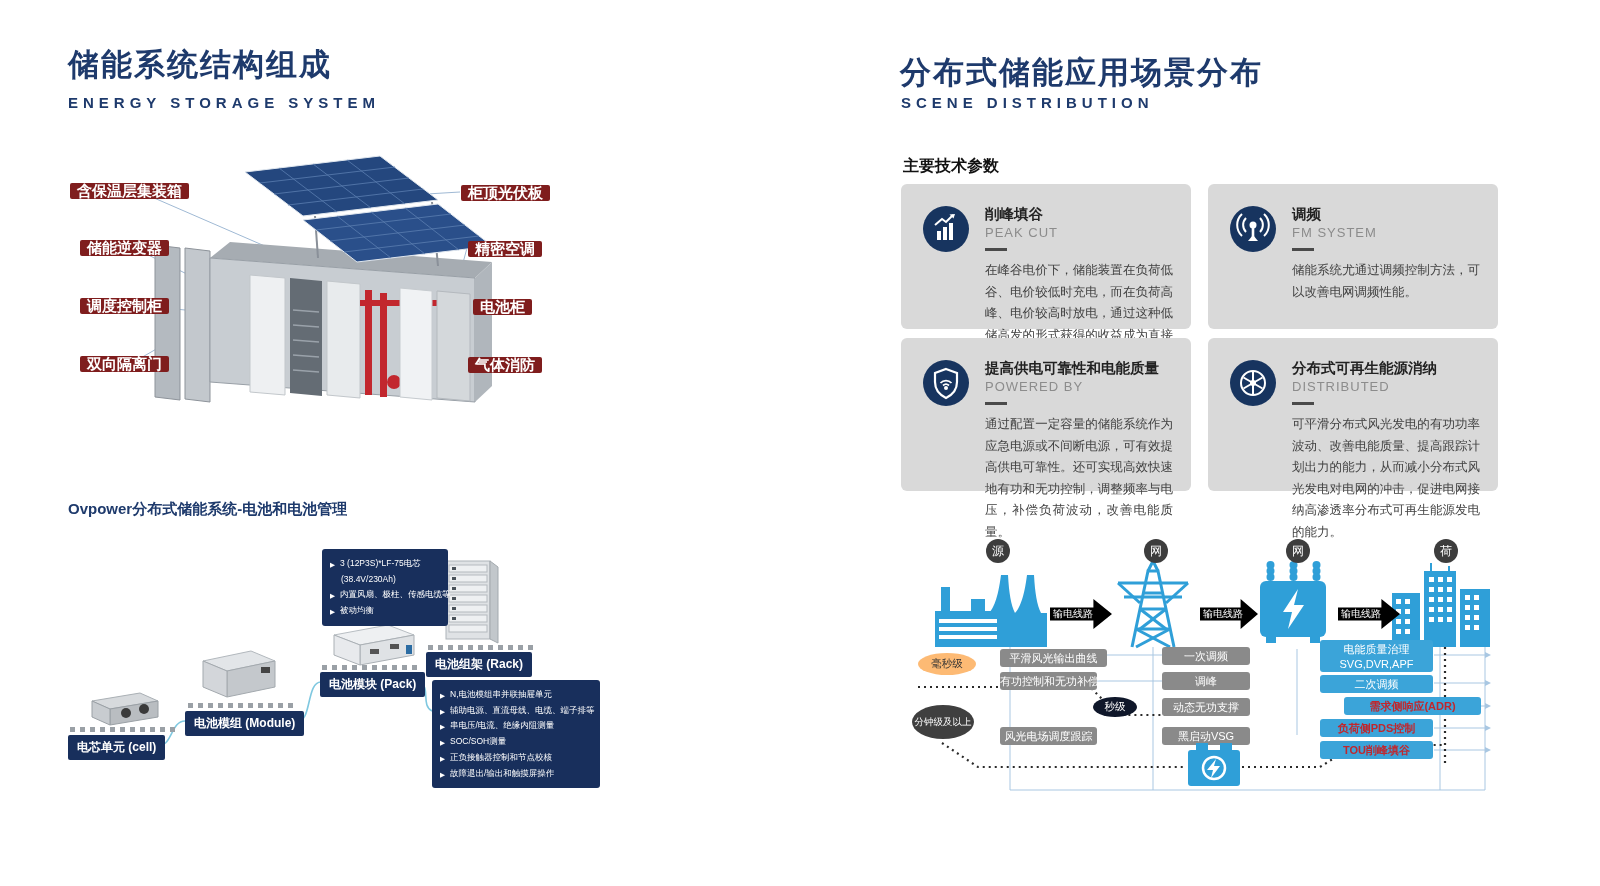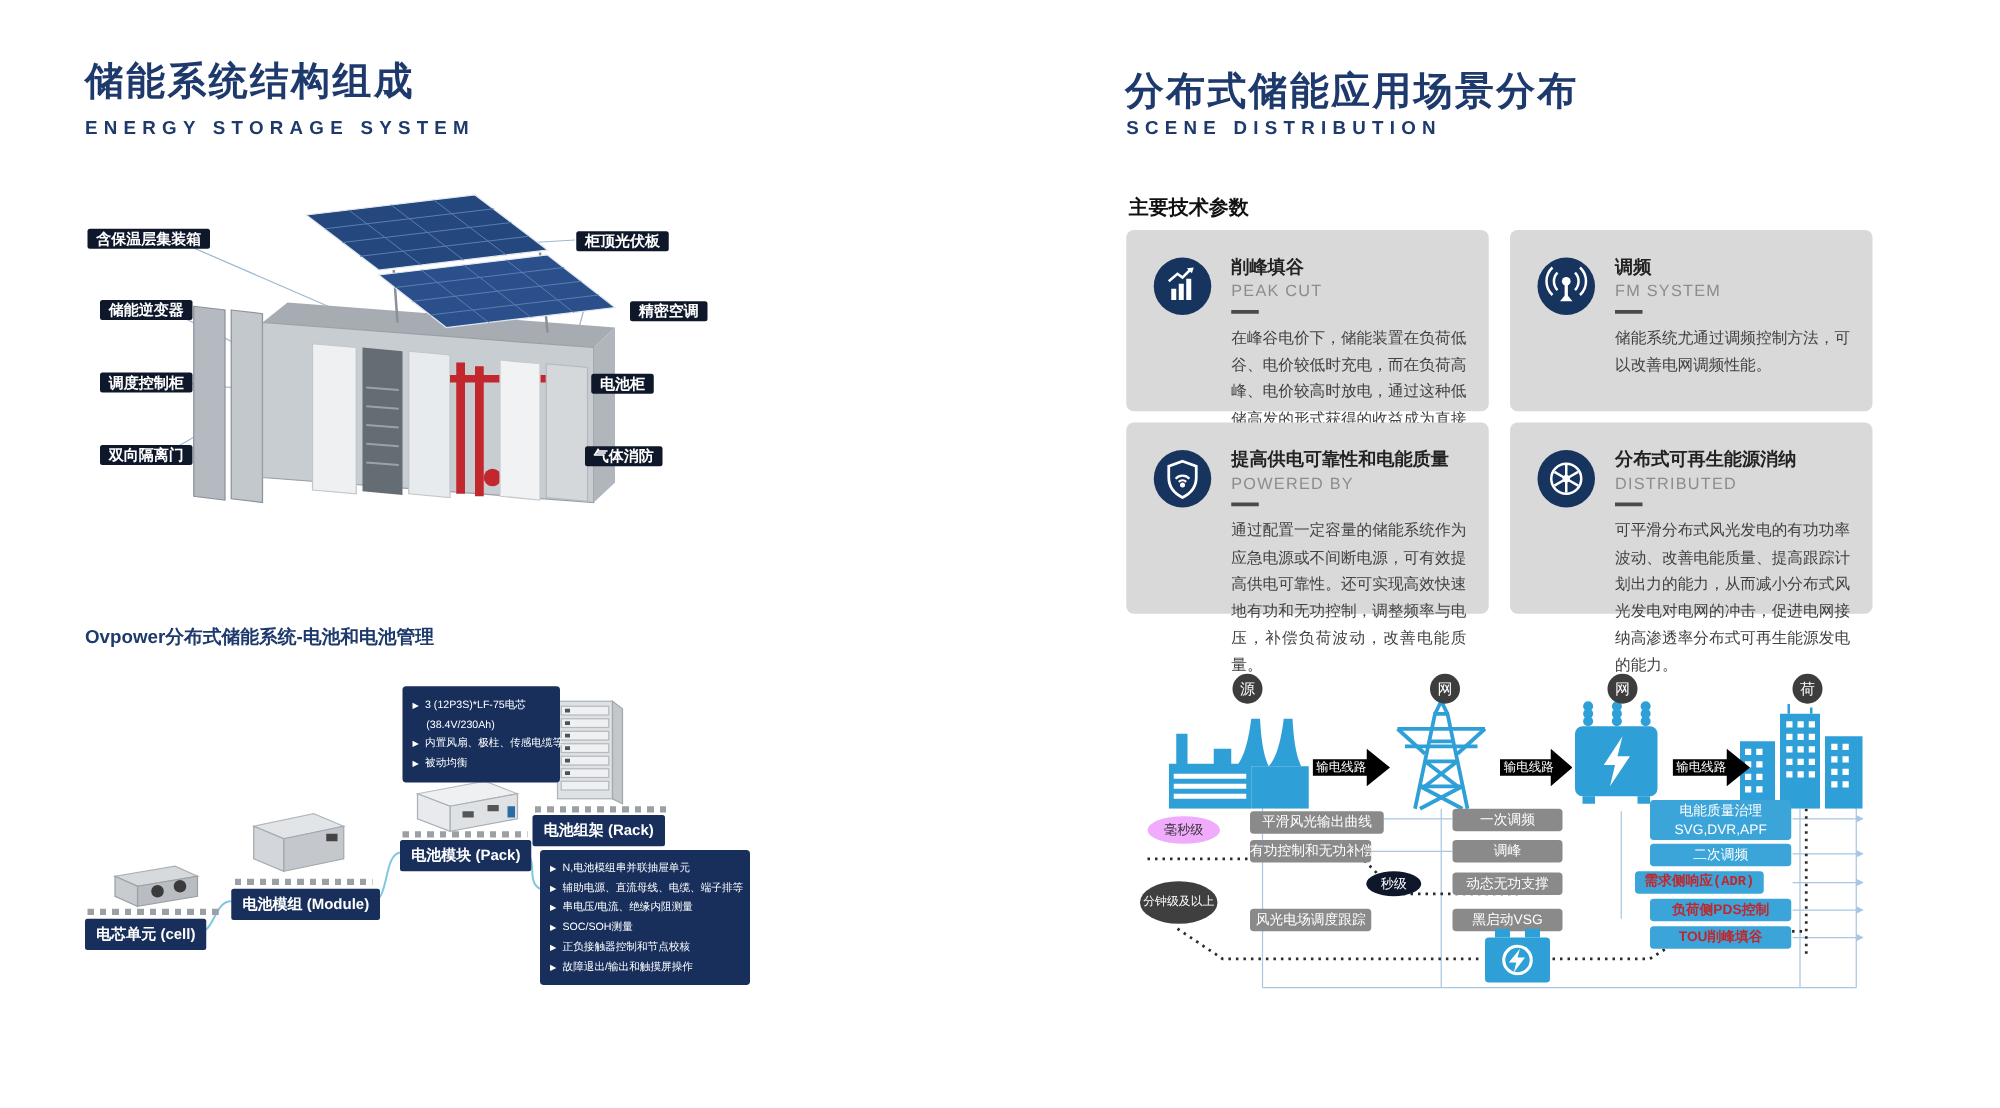--- a/index.html
+++ b/index.html
@@ -4,21 +4,21 @@
 <style>
   html,body{margin:0;padding:0;}
   body{width:1600px;height:886px;background:#ffffff;position:relative;overflow:hidden;
        font-family:"Liberation Sans","DejaVu Sans",sans-serif;color:#222;}
   .abs{position:absolute;}
   
   .page-title{position:absolute;font-size:31px;font-weight:bold;color:#1e3a6c;letter-spacing:2px;}
   .page-sub{position:absolute;font-size:15px;font-weight:bold;color:#1e3a6c;letter-spacing:5px;}
   .sec-head{position:absolute;font-size:16px;font-weight:bold;color:#111;}
   
-  .pill{position:absolute;background:#0f172a;color:#fff;font-size:12px;font-weight:bold;
+  .pill{position:absolute;background:#7f1d1d;color:#fff;font-size:15px;font-weight:bold;
         padding:2px 7px;border-radius:2px;white-space:nowrap;line-height:12px;z-index:3;}
   
   .blabel{position:absolute;background:#182f5c;color:#fff;font-weight:bold;font-size:12px;
           padding:4px 9px;border-radius:2px;white-space:nowrap;z-index:3;}
   .spec{position:absolute;background:#182f5c;color:#fff;border-radius:3px;
         padding:7px 8px;font-size:8.5px;line-height:1.85;z-index:2;}
   .sline{display:flex;align-items:flex-start;white-space:nowrap;}
   .sline .sb{font-size:6.5px;margin:3px 5px 0 0;flex:none;}
   .sline.cont{padding-left:11px;}
   .dots{position:absolute;height:5px;
@@ -40,21 +40,21 @@
           display:flex;align-items:center;padding-left:3px;box-sizing:border-box;z-index:2;
           clip-path:polygon(0 28%,70% 28%,70% 0,100% 50%,70% 100%,70% 72%,0 72%);}
   .gbox{position:absolute;background:#8a8a8a;color:#fff;font-size:11px;text-align:center;
         border-radius:3px;height:18px;line-height:18px;z-index:3;white-space:nowrap;}
   .bbox{position:absolute;background:#3ba4d9;color:#fff;font-size:11px;text-align:center;
         border-radius:3px;height:18px;line-height:18px;z-index:3;white-space:nowrap;}
   .bbox.two{height:32px;line-height:15px;padding-top:2px;box-sizing:border-box;}
   .bbox.red{color:#c0272d;font-weight:bold;}
   .ell{position:absolute;border-radius:50%;display:flex;align-items:center;justify-content:center;
        text-align:center;z-index:3;font-size:10.5px;}
-  .ell.ms{background:#f0abfc;color:#333;}
+  .ell.ms{background:#fdba74;color:#333;}
   .ell.s{background:#0f172a;color:#fff;font-family:Liberation Serif, serif;}
   .ell.min{background:#3f3f3f;color:#fff;font-size:9.5px;line-height:1.15;}
 </style>
 </head>
 <body>
 
 <div class="page-title" style="left:68px;top:44px;">储能系统结构组成</div>
 <div class="page-sub" style="left:68px;top:94px;">ENERGY STORAGE SYSTEM</div>
 
 <svg class="abs" style="left:60px;top:150px;z-index:1;" width="480" height="335" viewBox="0 0 480 335">
@@ -123,21 +123,21 @@
         <line x1="284" y1="102" x2="419" y2="86"></line>
     </g>
   </g>
 </svg>
 
 <div class="pill" style="left:70px;top:183px;">含保温层集装箱</div>
 <div class="pill" style="left:80px;top:240px;">储能逆变器</div>
 <div class="pill" style="left:80px;top:298px;">调度控制柜</div>
 <div class="pill" style="left:80px;top:356px;">双向隔离门</div>
 <div class="pill" style="left:461px;top:185px;">柜顶光伏板</div>
-<div class="pill" style="left:468px;top:241px;margin-left:36px;">精密空调</div>
+<div class="pill" style="left:468px;top:241px;">精密空调</div>
 <div class="pill" style="left:473px;top:299px;">电池柜</div>
 <div class="pill" style="left:468px;top:357px;">气体消防</div>
 
 <div class="abs" style="left:68px;top:500px;font-size:15px;font-weight:bold;color:#1e3a6c;">Ovpower分布式储能系统-电池和电池管理</div>
 
 <div class="abs" style="left:60px;top:535px;width:540px;height:300px;">
 
   <svg class="abs" style="left:0;top:0;z-index:1;" width="540" height="300" viewBox="0 0 540 300">
     <g fill="none" stroke="#7fc8e0" stroke-width="1.6">
       <path d="M96,210 C112,215 110,186 125,186"></path>
@@ -488,21 +488,21 @@
   <div class="gbox" style="left:262px;top:112px;width:88px;">一次调频</div>
   <div class="gbox" style="left:262px;top:137px;width:88px;">调峰</div>
   <div class="gbox" style="left:262px;top:163px;width:88px;">动态无功支撑</div>
   <div class="gbox" style="left:262px;top:192px;width:88px;">黑启动VSG</div>
 
   <div class="bbox two" style="left:420px;top:105px;width:113px;">
     <div>电能质量治理</div>
     <div>SVG,DVR,APF</div>
   </div>
   <div class="bbox" style="left:420px;top:140px;width:113px;">二次调频</div>
-  <div class="bbox red" style="left:408px;top:162px;width:103px;font-family:Liberation Mono, monospace;">需求侧响应(ADR)</div>
+  <div class="bbox red" style="left:444px;top:162px;width:137px;">需求侧响应(ADR)</div>
   <div class="bbox red" style="left:420px;top:184px;width:113px;">负荷侧PDS控制</div>
   <div class="bbox red" style="left:420px;top:206px;width:113px;">TOU削峰填谷</div>
 
   <svg class="abs" style="left:288px;top:202px;z-index:3;" width="52" height="52" viewBox="0 0 52 52">
     <g fill="#2f9fd8">
       <rect x="8" y="6" width="12" height="7"></rect>
         <rect x="32" y="6" width="12" height="7"></rect>
       <rect x="0" y="13" width="52" height="36" rx="3"></rect>
     </g>
     <circle cx="26" cy="31" r="11" fill="none" stroke="#fff" stroke-width="2.5"></circle>

